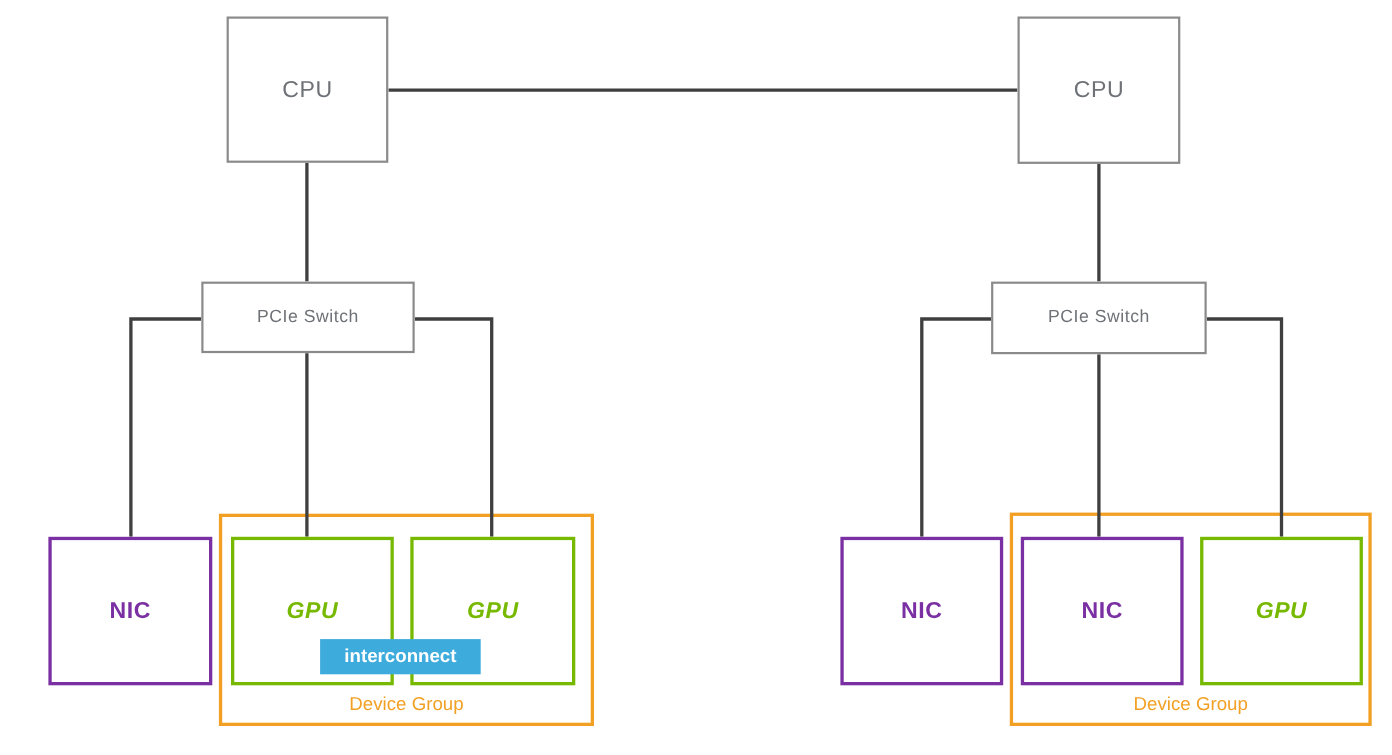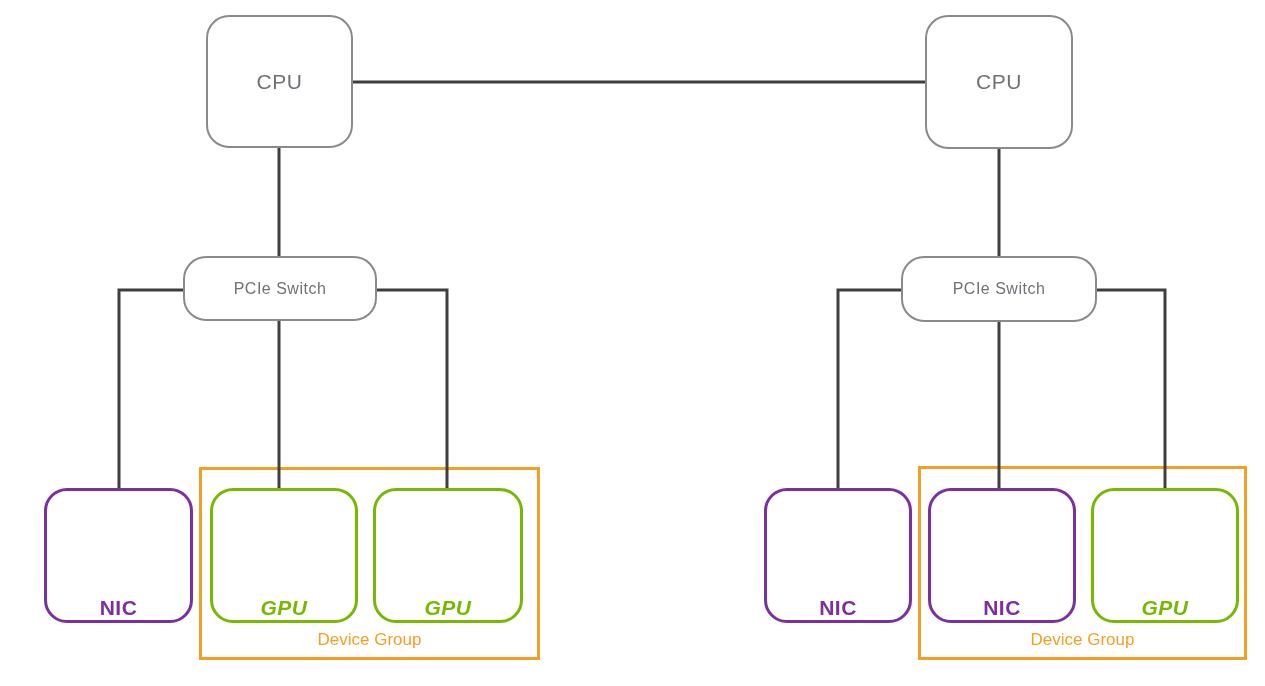--- a/index.html
+++ b/index.html
@@ -29,38 +29,36 @@
     fill: none;
   }
   .node {
     position: absolute;
     background: #ffffff;
     display: flex;
     align-items: center;
     justify-content: center;
     box-sizing: border-box;
     z-index: 2;
-    border-radius: 23px;
   }
   .neutral {
     border: 2px solid var(--neutral-border, #8a8a8a);
     color: var(--neutral-text, #6e7277);
     font-size: 21px;
     letter-spacing: 0.5px;
   }
   .switch {
     font-size: 16px;
   }
   .device {
     border-style: solid;
     border-width: 3px;
     font-weight: bold;
     font-size: 21px;
     letter-spacing: 0.5px;
-    align-items: flex-end;
   }
   .nic {
     border-color: var(--nic-color, #7a2fa2);
     color: var(--nic-color, #7a2fa2);
   }
   .gpu {
     border-color: var(--gpu-color, #76b900);
     color: var(--gpu-color, #76b900);
     font-style: italic;
   }
@@ -139,20 +137,23 @@
   </div>
 
   <div class="node device gpu" style="left:210px; top:488px; width:148px; height:135px;">
     <span>GPU</span>
   </div>
 
   <div class="node device gpu" style="left:373px; top:488px; width:150px; height:135px;">
     <span>GPU</span>
   </div>
 
+  <div class="interconnect" style="left:291px; top:581px; width:146px; height:32px;">
+    <span>interconnect</span>
+  </div>
 
   <div class="node device nic" style="left:764px; top:488px; width:148px; height:135px;">
     <span>NIC</span>
   </div>
 
   <div class="node device nic" style="left:928px; top:488px; width:148px; height:135px;">
     <span>NIC</span>
   </div>
 
   <div class="node device gpu" style="left:1091px; top:488px; width:148px; height:135px;">

